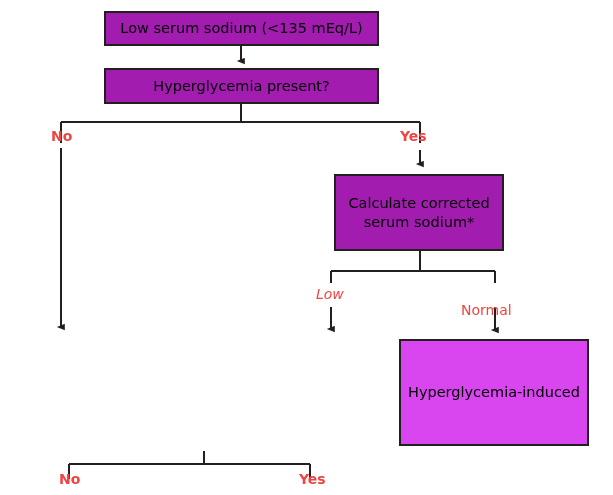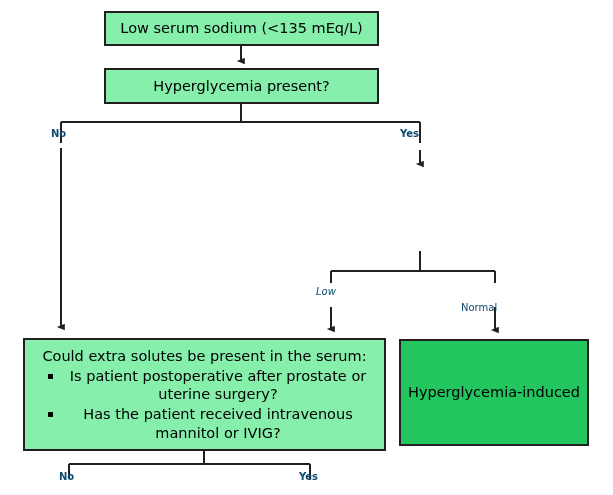--- a/index.html
+++ b/index.html
@@ -20,30 +20,30 @@
     left: 0;
     top: 0;
     width: 613px;
     height: 495px;
   }
   
   .node {
     position: absolute;
     box-sizing: border-box;
     border: 2px solid #231f20;
-    background: #86efac;
+    background: #a21caf;
     display: flex;
     align-items: center;
     justify-content: center;
     text-align: center;
     color: #000000;
     line-height: 1.25;
   }
   .node.shaded {
-    background: #22c55e;
+    background: #d946ef;
   }
   .node-text {
     display: block;
     padding: 0 4px;
     white-space: pre-line;
   }
   
   #node-low-sodium {
     left: 104px; top: 11px; width: 275px; height: 35px;
     font-size: 14.5px;
@@ -87,22 +87,22 @@
     position: absolute;
     left: 0;
     top: 7px;
     width: 5px;
     height: 5px;
     background: #000000;
   }
   
   .edge-label {
     position: absolute;
-    color: #0c4a6e;
-    font-size: 10px;
+    color: #ef4444;
+    font-size: 14px;
     white-space: nowrap;
   }
   .edge-label.bold {
     font-weight: bold;
   }
   #label-no-top    { left: 51px;  top: 128px; }
   #label-yes-top   { left: 400px; top: 128px; }
   #label-low       { left: 316px; top: 286px; font-style: italic; }
   #label-normal    { left: 461px; top: 302px; }
   #label-no-bottom { left: 59px;  top: 471px; }
@@ -153,28 +153,24 @@
   </svg>
 
   <div class="node" id="node-low-sodium">
     <span class="node-text">Low serum sodium (&lt;135 mEq/L)</span>
   </div>
 
   <div class="node" id="node-hyperglycemia">
     <span class="node-text">Hyperglycemia present?</span>
   </div>
 
+  <div class="node" id="node-calculate">
+    <span class="node-text"><span>Calculate corrected</span><br><span>serum sodium*</span></span>
+  </div>
 
-  <div class="node" id="node-solutes">
-    <p class="solutes-head">Could extra solutes be present in the serum:</p>
-    <ul class="solutes-list">
-      <li><span class="bullet-square"></span><span>Is patient postoperative after prostate or uterine surgery?</span></li>
-      <li><span class="bullet-square"></span><span>Has the patient received intravenous mannitol or IVIG?</span></li>
-    </ul>
-  </div>
 
   <div class="node shaded" id="node-hyperglycemia-induced">
     <span class="node-text"><span>Hyperglycemia-induced</span><br></span>
   </div>
 
   <span class="edge-label bold" id="label-no-top">No</span>
   <span class="edge-label bold" id="label-yes-top">Yes</span>
   <span class="edge-label" id="label-low">Low</span>
   <span class="edge-label" id="label-normal">Normal</span>
   <span class="edge-label bold" id="label-no-bottom">No</span>

